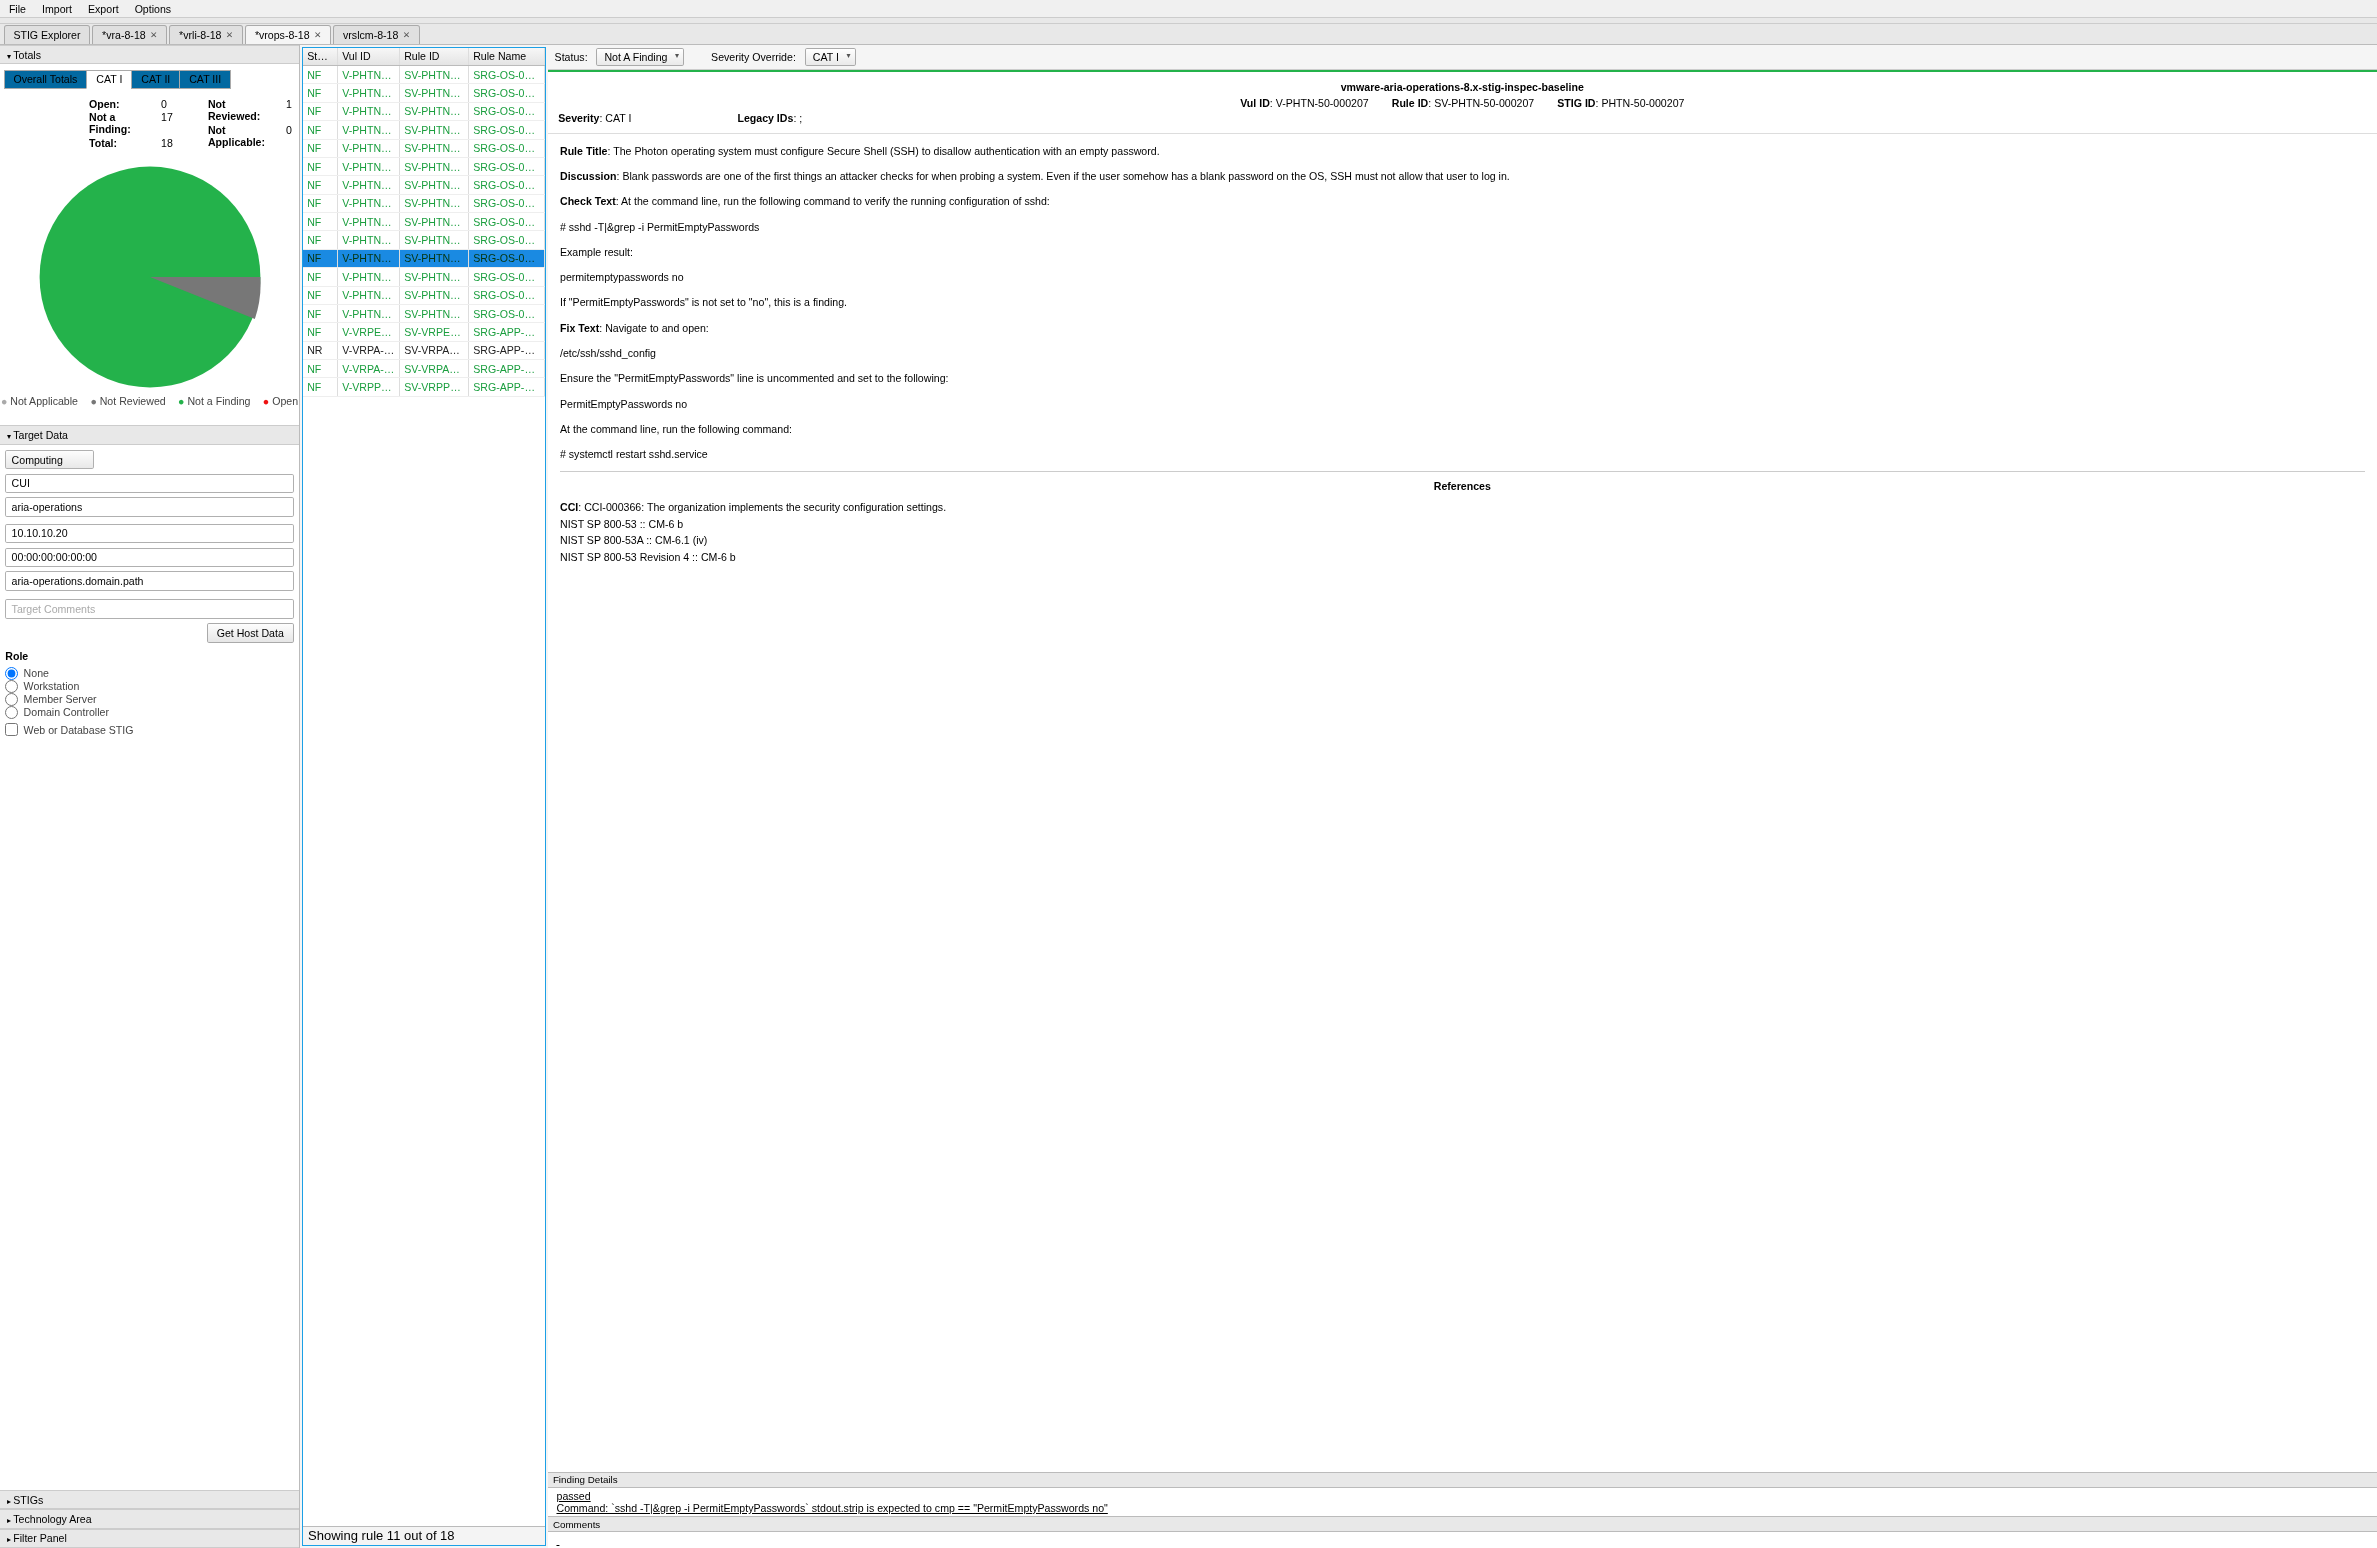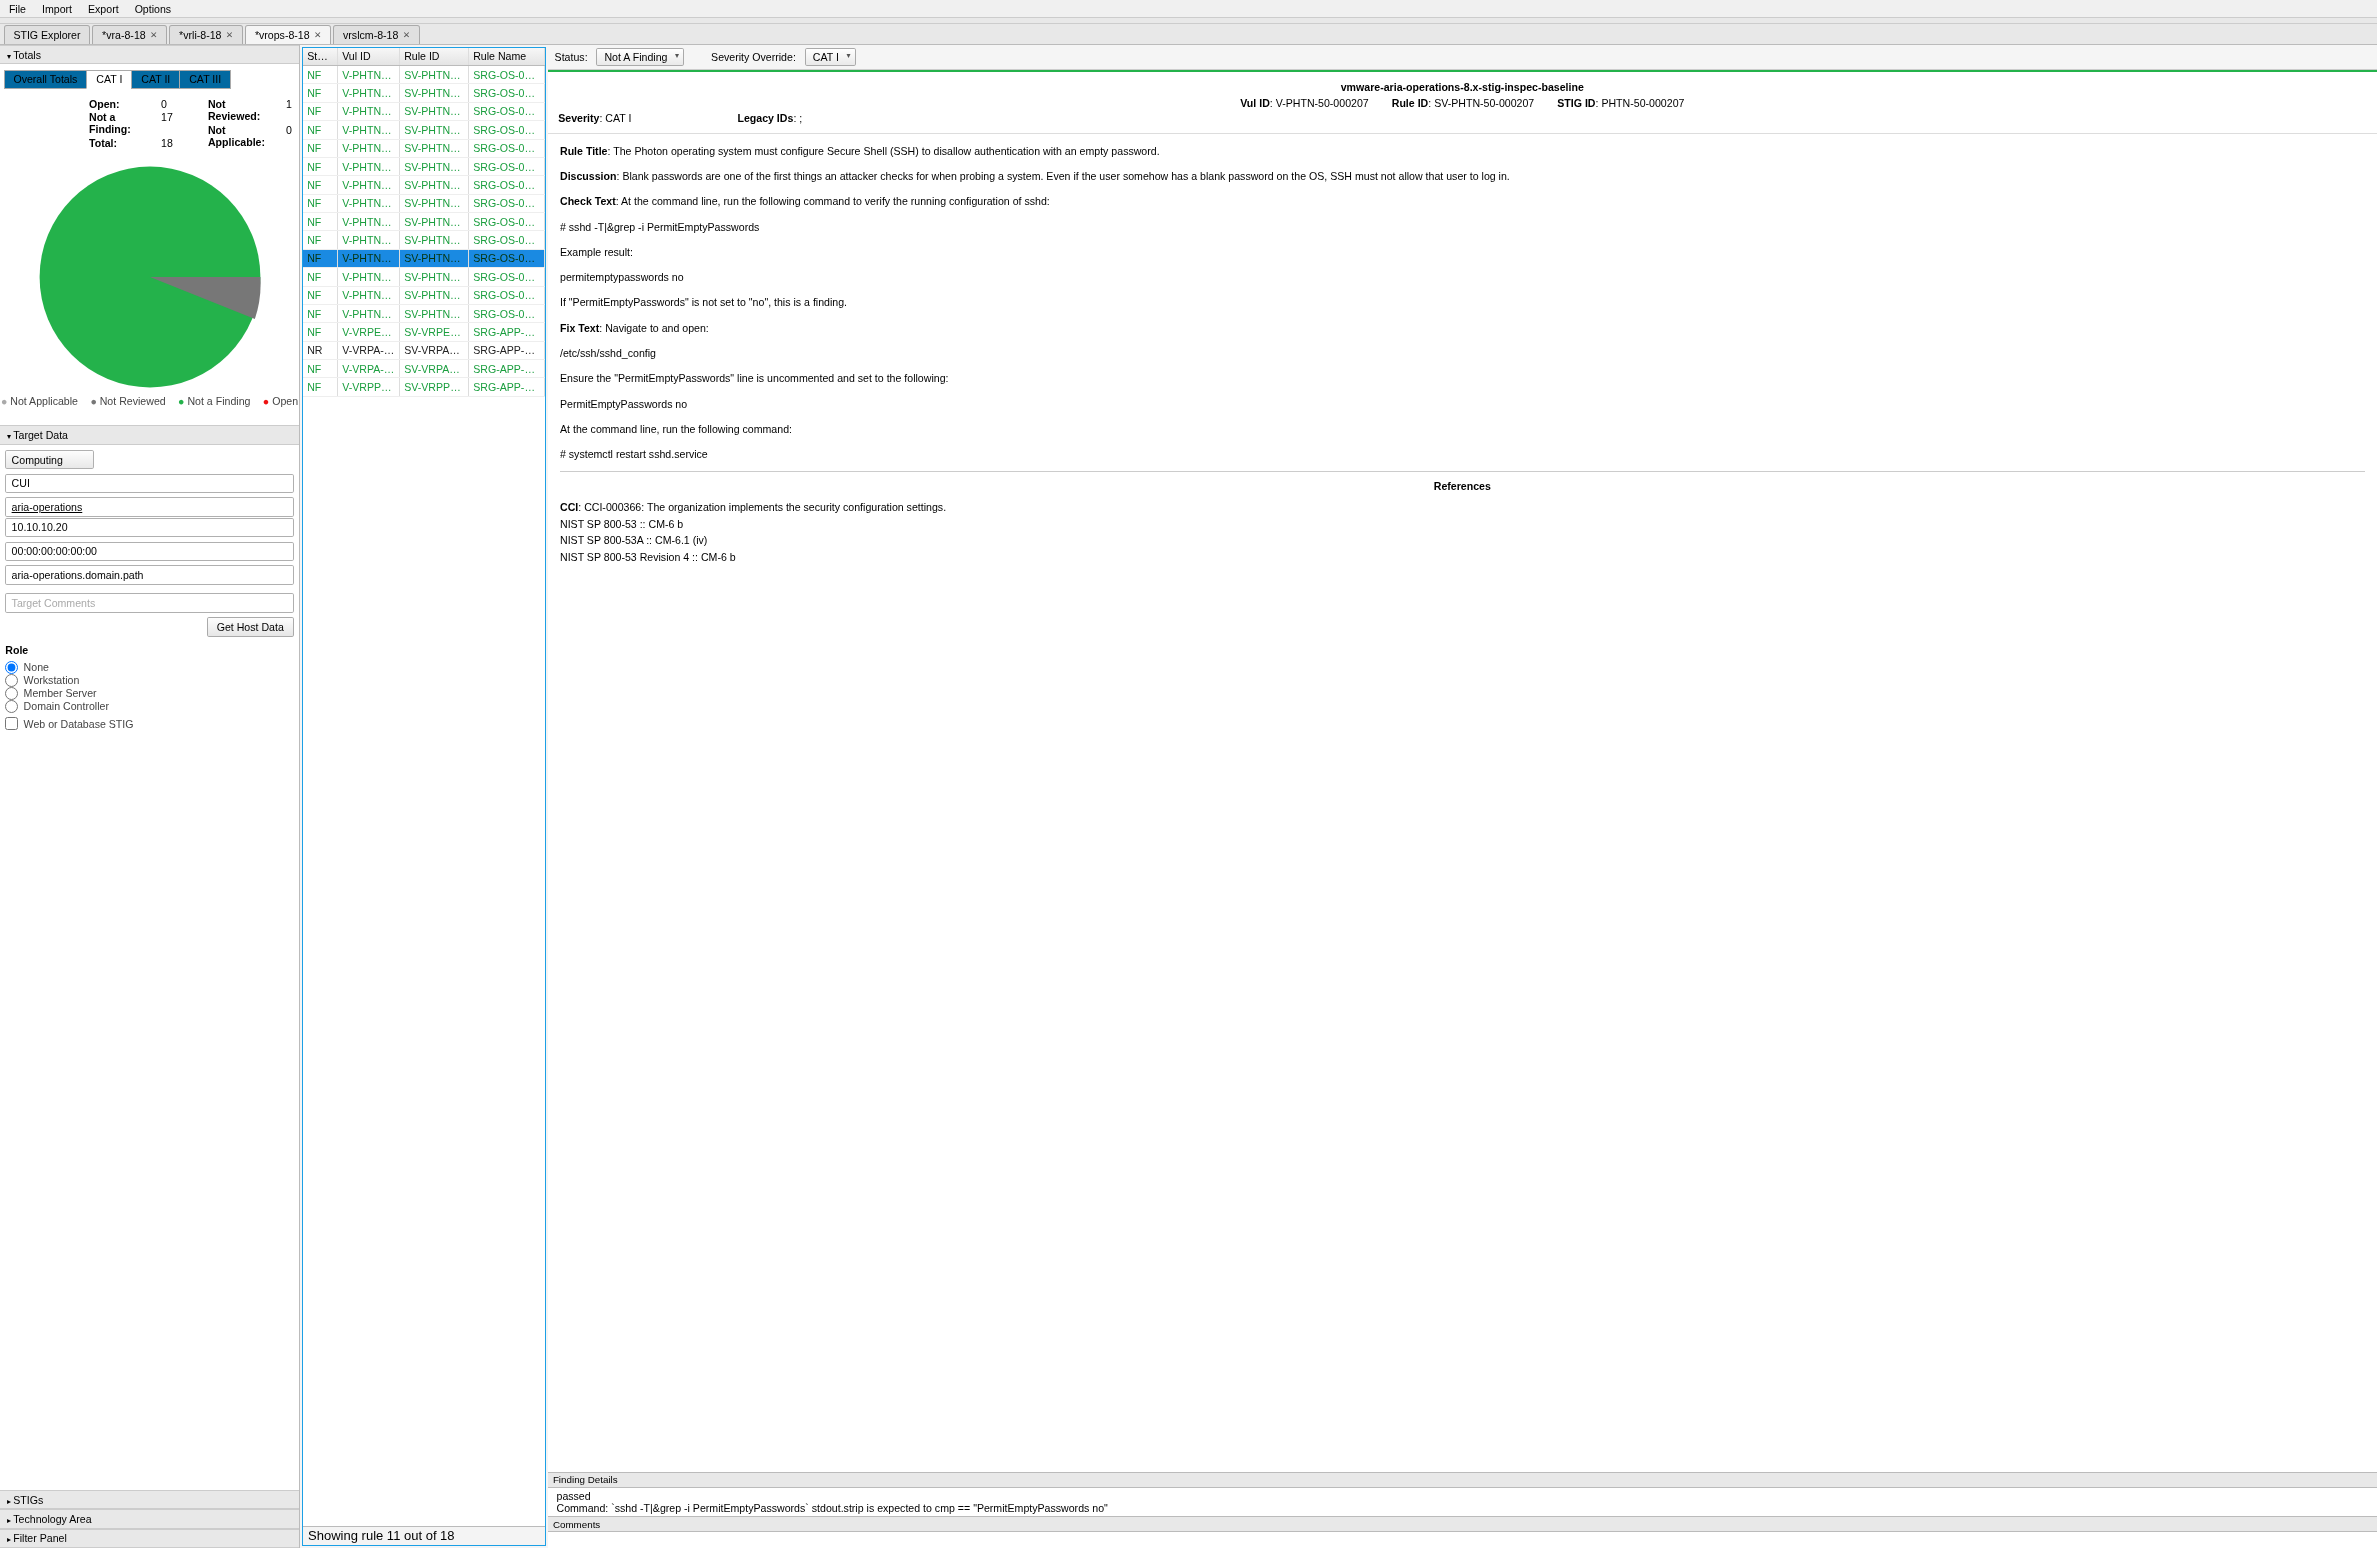--- a/index.html
+++ b/index.html
@@ -70,21 +70,21 @@
 
 .detail-head { border-top: 2.7px solid #24b24b; padding: 8.9px 10.6px; text-align: center; }
 .detail-head .title { font-weight: bold; margin-bottom: 3.5px; }
 .detail-head .meta { display: flex; justify-content: center; gap: 23px; flex-wrap: wrap; }
 .detail-head .meta2 { display: flex; justify-content: flex-start; gap: 106px; margin-top: 3px; }
 .detail-body { padding: 8.9px 12.4px; overflow: auto; flex: 1; border-top: 0.9px solid #ddd; line-height: 1.55; }
 .detail-body p { margin-bottom: 8.9px; }
 .detail-body b { font-weight: bold; }
 .refs-h { text-align: center; font-weight: bold; margin: 5.3px 0; border-top:0.9px solid #ccc; padding-top:5.3px;}
 .fd-head { background: #e8e8e8; border-top: 0.9px solid #bbb; border-bottom: 0.9px solid #bbb; padding: 1.8px 5.3px; font-size: 9.8px; }
-.fd-body { padding: 1.8px 8.9px; font-size: 10.6px; background: #fff; max-height: 41px; overflow: hidden; }
+.fd-body { padding: 1.8px 8.9px; font-size: 10.6px; background: #fff; max-height: 41px; overflow: hidden; text-decoration: underline; }
 </style>
 </head>
 <body>
 
 <div class="app">
   <div class="menubar" id="menubar">
       <span>File</span>
       <span>Import</span>
       <span>Export</span>
       <span>Options</span>
@@ -149,21 +149,21 @@
         <span class="nr">Not Reviewed</span>
         <span class="nf">Not a Finding</span>
         <span class="open">Open</span>
       </div>
 
       <div class="section-header">Target Data</div>
       <div class="target-body">
         <div class="select">Computing</div>
         <div id="tfields">
             <div class="input" style="margin-bottom: 4.4px;">CUI</div>
-            <div class="input" style="margin-bottom: 1px; text-decoration: underline;">aria-operations</div>
+            <div class="input" style="margin-bottom: 7px;">aria-operations</div>
             <div class="input" style="margin-bottom: 4.4px;">10.10.10.20</div>
             <div class="input" style="margin-bottom: 4.4px;">00:00:00:00:00:00</div>
             <div class="input" style="margin-bottom: 4.4px;">aria-operations.domain.path</div>
           </div>
         <div class="input placeholder">Target Comments</div>
         <div class="btn">Get Host Data</div>
         <div class="role-label">Role</div>
         <div id="roles">
             <label class="radio">
               <input type="radio" name="role" checked="" style="">

